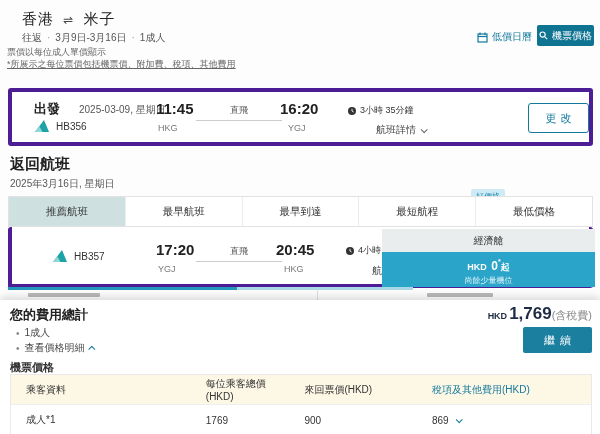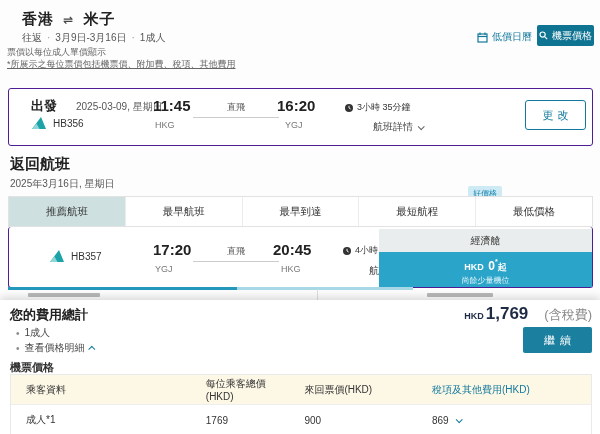--- a/index.html
+++ b/index.html
@@ -1,36 +1,36 @@
 <!DOCTYPE html>
 <html><head>
 <meta charset="utf-8">
 <style>
   * { margin:0; padding:0; box-sizing:border-box; }
   html,body { background:#fff; }
   body { font-family:"Liberation Sans","DejaVu Sans",sans-serif; color:#333; }
   #app { position:relative; width:600px; height:434px; background:#fdfdfd; overflow:hidden; }
 
   
-  .page-title { position:absolute; left:22px; top:10px; font-size:15px; font-weight:bold; color:#222; letter-spacing:1px; }
+  .page-title { position:absolute; left:22px; top:10px; font-size:15px; font-weight:normal; color:#222; letter-spacing:1px; }
   .page-title .swap { font-size:12px; color:#444; margin:0 4px; }
   .trip-sub { position:absolute; left:22px; top:31px; font-size:10px; color:#555; }
   .trip-sub .sep { margin:0 5px; color:#999; }
   .note { position:absolute; left:7px; font-size:9px; color:#666; }
   .note1 { top:46px; }
   .note2 { top:58px;text-decoration:underline; }
 
   .lowfare-link { position:absolute; left:477px; top:30px; display:flex; align-items:center; gap:4px;
     font-size:10px; color:#12799c; font-weight:normal; cursor:pointer; }
   .search-btn { position:absolute; left:537px; top:25px; width:57px; height:21px; background:#0f7392;
     border:none; border-radius:2px; color:#fff; font-size:10px; display:flex; align-items:center;
     justify-content:center; gap:4px; cursor:pointer; font-family:inherit; }
 
   
-  .card { position:absolute; left:8px; width:585px; background:#fff; border:1px solid #4c1d95; border-radius:3px; }
+  .card { position:absolute; left:8px; width:585px; background:#fff; border:4px solid #4c1d95; border-radius:3px; }
   .dep-card { top:88px; height:58px; }
   .ret-card { top:227px; height:61px; border-top:none; }
 
   .dep-label { position:absolute; left:22px; top:8px; font-size:13px; font-weight:bold; color:#222; }
   .dep-date { position:absolute; left:67px; top:11px; font-size:10px; color:#555; }
   .flight-id { position:absolute; display:flex; align-items:center; gap:6px; font-size:10px; color:#333; }
   .dep-card .flight-id { left:22px; top:28px; }
   .ret-card .flight-id { left:40px; top:23px; }
 
   .time-big { position:absolute; font-size:15px; font-weight:bold; color:#222; }
@@ -86,21 +86,21 @@
   
   .footer { position:absolute; left:0; top:300px; width:600px; height:134px; background:#fff;
     box-shadow:0 -3px 8px rgba(0,0,0,0.14); }
   .sum-title { position:absolute; left:10px; top:6px; font-size:13px; font-weight:bold; color:#222; }
   .sum-bullet { position:absolute; left:16px; font-size:10px; color:#444; display:flex; align-items:center; gap:5px; }
   .sum-bullet .dot { color:#888; }
   .b1 { top:26px; }
   .b2 { top:41px; cursor:pointer; }
   .total-price { position:absolute; left:392px; top:4px; width:200px; text-align:right; color:#1f2b45; }
   .total-price .amt { font-size:17px; font-weight:bold; }
-  .total-price .taxnote { font-size:13px; color:#888; font-weight:normal; margin-left:16px; }
+  .total-price .taxnote { font-size:11px; color:#888; font-weight:normal; margin-left:0; }
   .continue-btn { position:absolute; left:523px; top:27px; width:69px; height:26px; background:#1b7f9f;
     border:none; border-radius:2px; color:#fff; font-size:11px; letter-spacing:5px; padding-left:5px;
     cursor:pointer; font-family:inherit; }
 
   .table-title { position:absolute; left:10px; top:60px; font-size:11px; font-weight:bold; color:#333; }
   .fare-table { position:absolute; left:10px; top:74px; width:582px; border:1px solid #e9e9e9; }
   .ft-row { display:grid; grid-template-columns:31% 17% 22% 30%; align-items:center; }
   .ft-head { background:#fdf7e6; height:29px; font-size:10px; color:#333; }
   .ft-head .cell, .ft-body .cell { padding-left:15px; }
   .ft-head .cell.tax { color:#12799c; }

